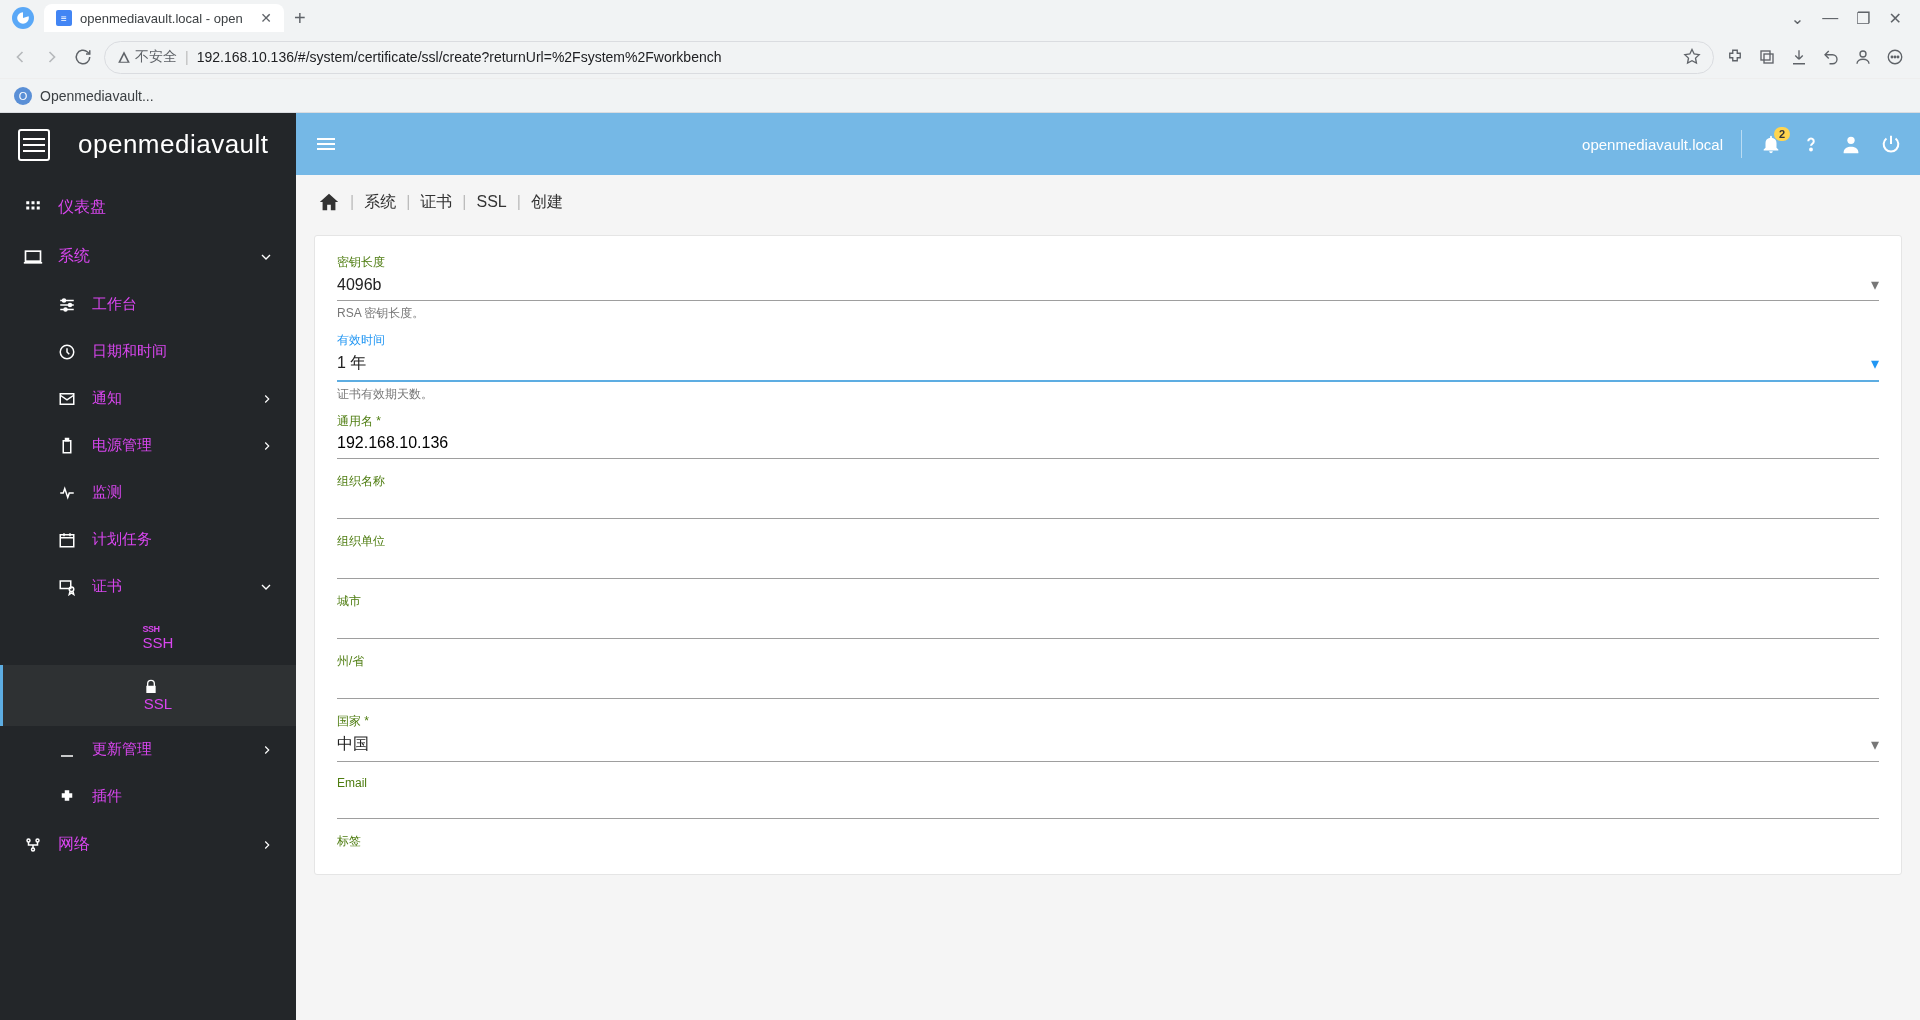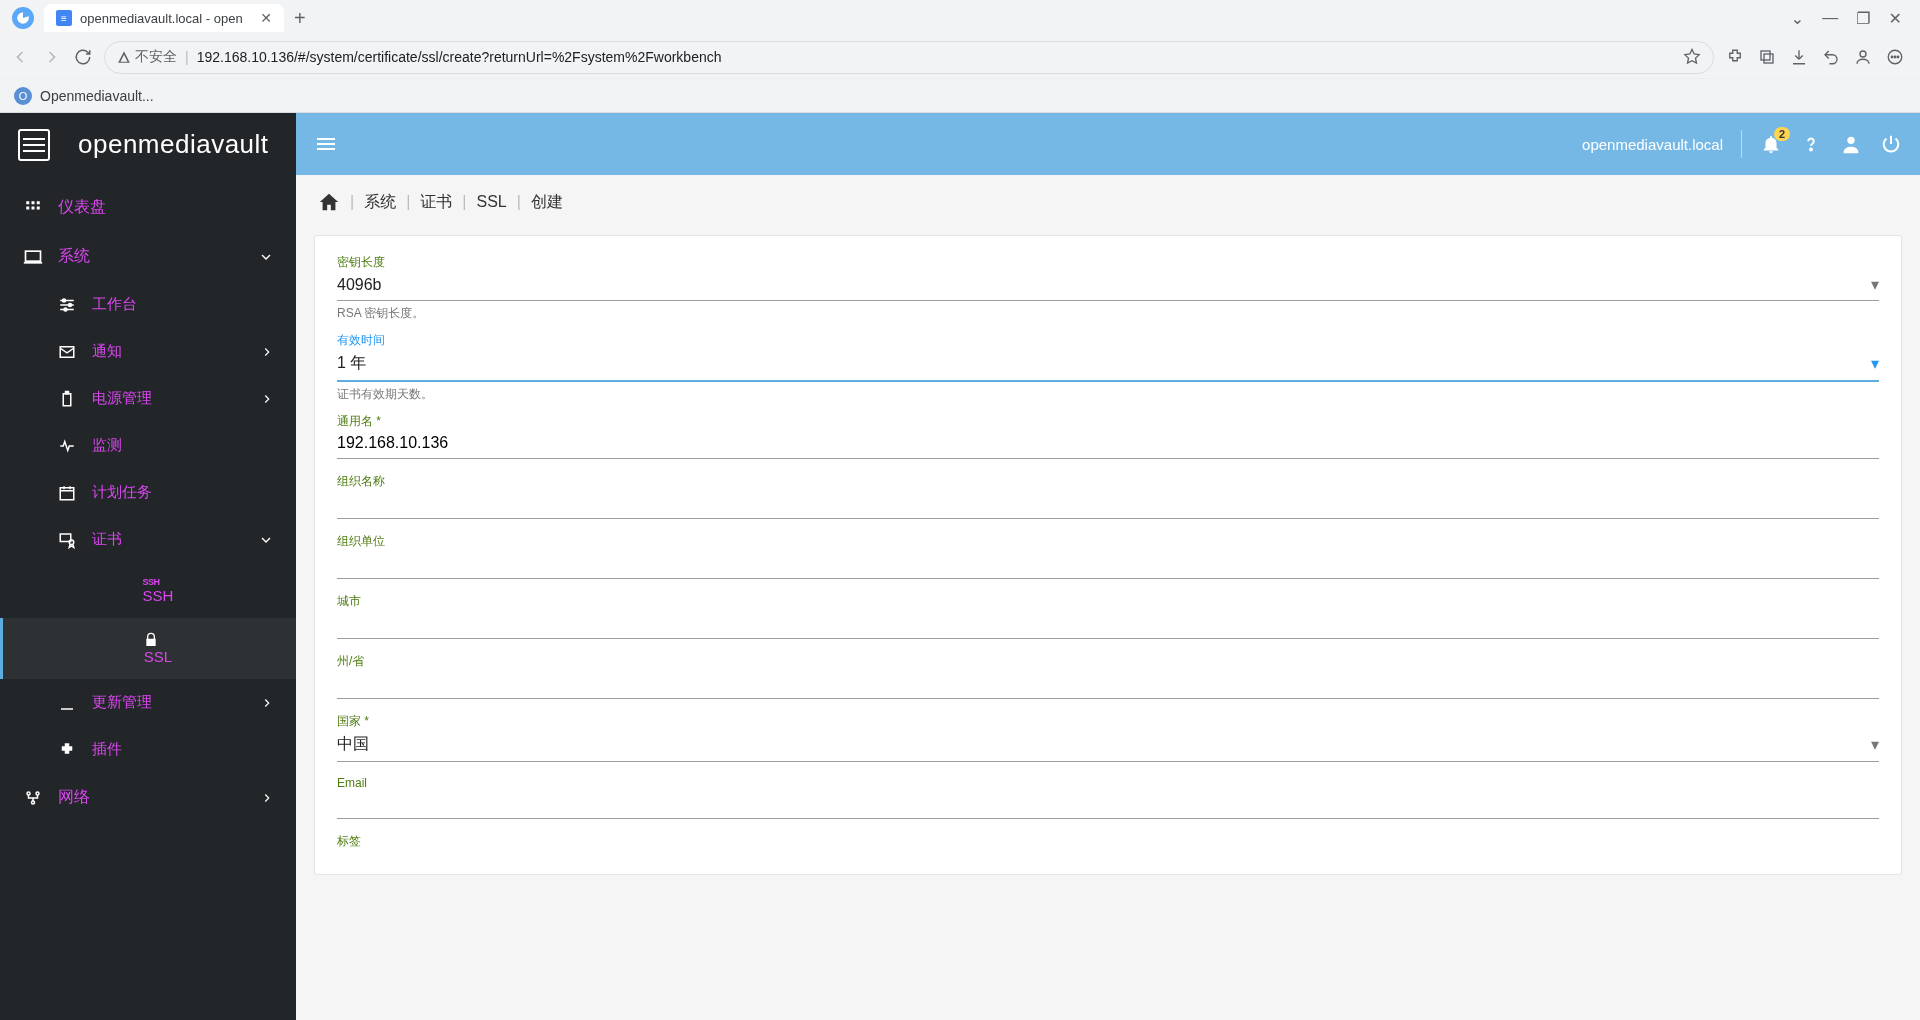--- a/index.html
+++ b/index.html
@@ -211,20 +211,29 @@
               <path d="M3 6h18M3 12h18M3 18h18"></path>
               <circle cx="8" cy="6" r="2" fill="#fff"></circle>
               <circle cx="16" cy="12" r="2" fill="#fff"></circle>
               <circle cx="10" cy="18" r="2" fill="#fff"></circle>
             </svg>
           </span>
         <span>工作台</span>
       </li>
       <li class="sub">
         <span class="nav-icon">
+            <svg width="18" height="18" viewBox="0 0 24 24" fill="none" stroke="#fff" stroke-width="2">
+              <circle cx="12" cy="12" r="9"></circle>
+              <path d="M12 7v5l3 3"></path>
+            </svg>
+          </span>
+        <span>日期和时间</span>
+      </li>
+      <li class="sub">
+        <span class="nav-icon">
             <svg width="18" height="18" viewBox="0 0 24 24" fill="#fff">
               <path d="M3 5h18v14H3z" fill="none" stroke="#fff" stroke-width="2"></path>
               <path d="M3 7l9 6 9-6" fill="none" stroke="#fff" stroke-width="2"></path>
             </svg>
           </span>
         <span>通知</span>
         <span class="chev">
             <svg width="14" height="14" viewBox="0 0 24 24" fill="none" stroke="#fff" stroke-width="2">
               <path d="M9 6l6 6-6 6"></path>
             </svg>

